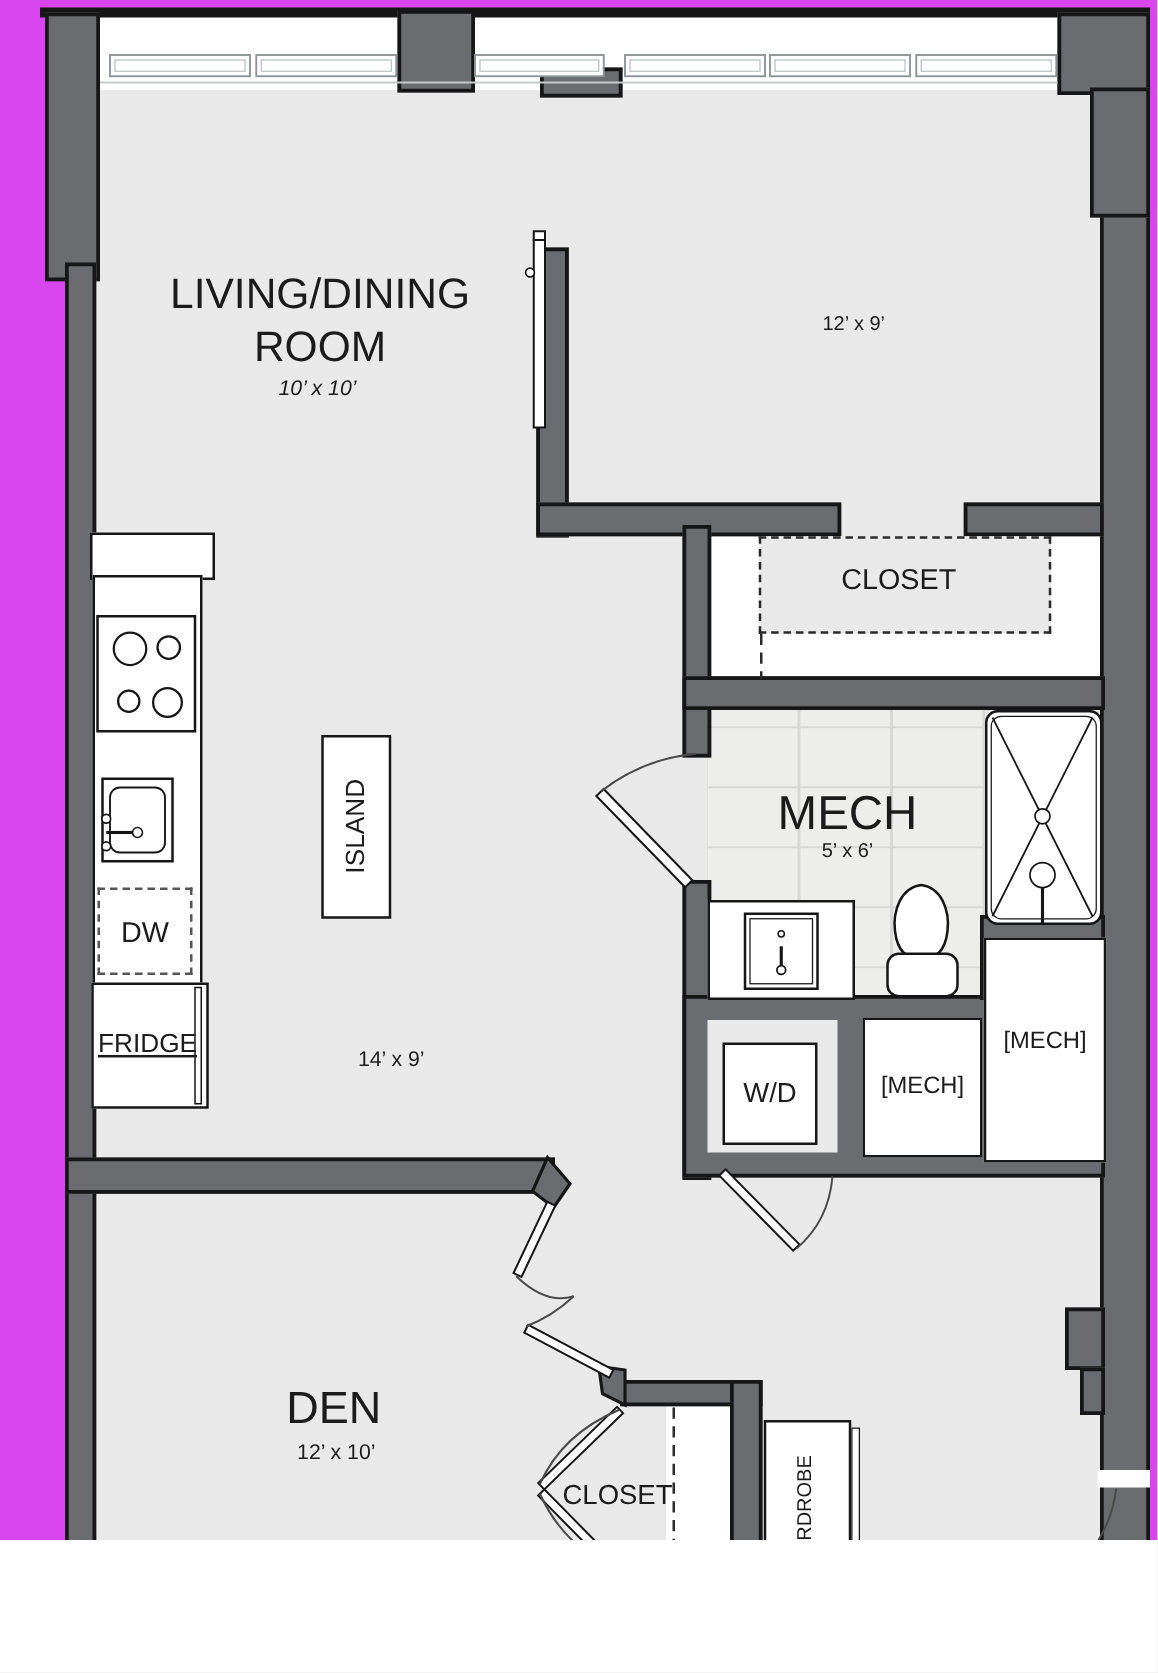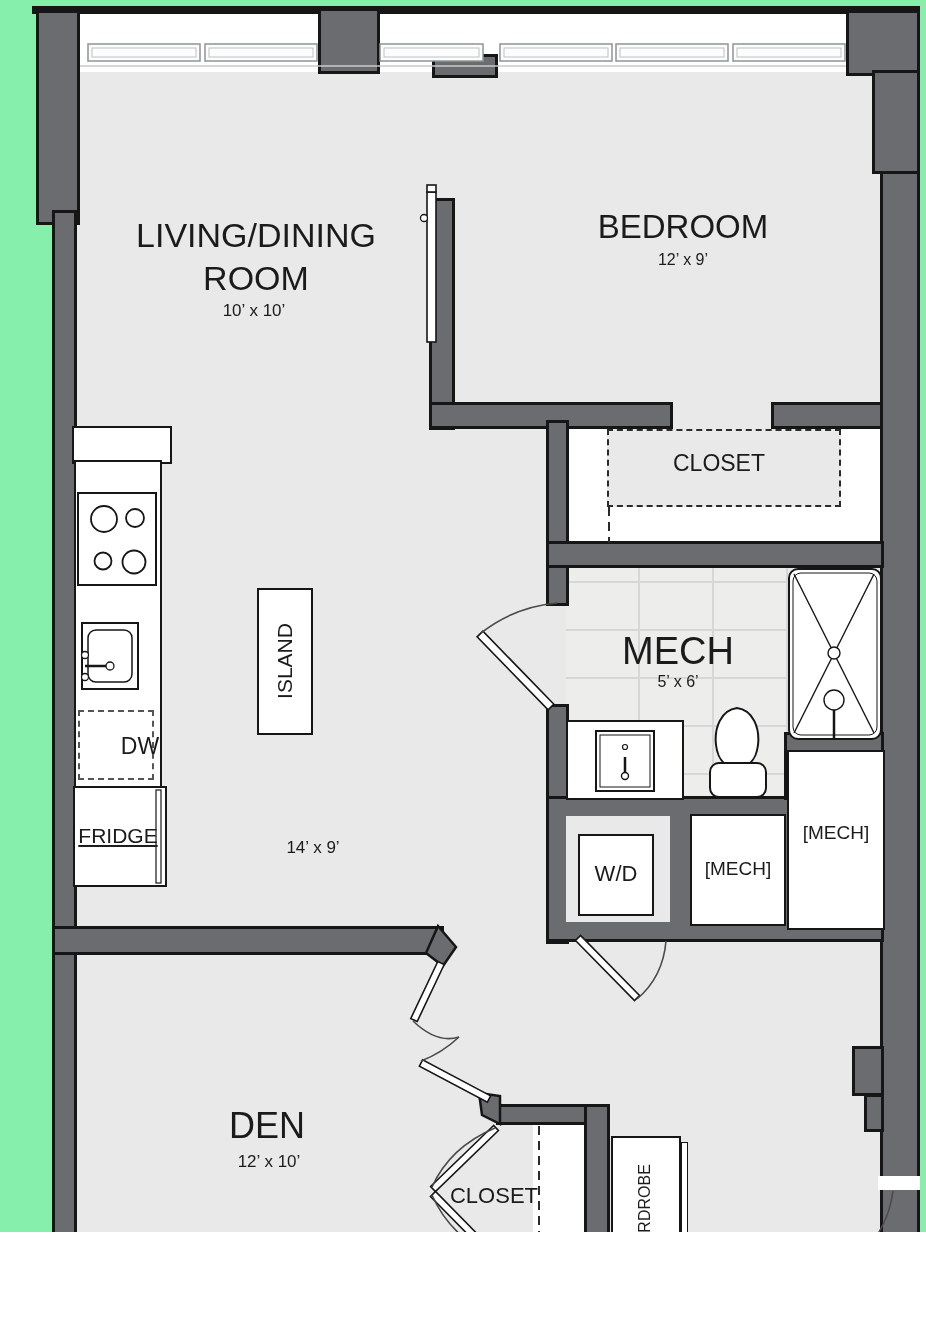--- a/index.html
+++ b/index.html
@@ -1,16 +1,16 @@
 <!DOCTYPE html>
 <html><head>
 <meta charset="utf-8">
 <style>
   html,body{margin:0;padding:0;background:#ffffff;font-family:"Liberation Sans",sans-serif;}
-  #plan{position:relative;width:926px;height:1232px;background:#86efac;overflow:hidden;}
+  #plan{position:relative;width:926px;height:1232px;background:#d946ef;overflow:hidden;}
   .abs{position:absolute;box-sizing:border-box;}
   .floor{background:#e8e9e8;}
   .wall{background:#6b6c70;border:3px solid #161616;}
   .blackbar{background:#161616;}
   .white{background:#ffffff;}
   .box{background:#ffffff;border:2px solid #161616;}
   .dashedbox{background:#e8e9e8;border:2px dashed #2a2a2a;}
   .dwbox{background:#ffffff;border:2px dashed #555;}
   .tiles{background-color:#ededec;
     background-image:linear-gradient(#d6d7d6 2px,transparent 2px),
@@ -177,39 +177,38 @@
     </g>
 
     <g stroke="#2a2a2a" stroke-width="2" stroke-dasharray="9 6">
       <line x1="609" y1="507" x2="609" y2="543"></line>
       <line x1="539" y1="1126" x2="539" y2="1302"></line>
     </g>
   </svg>
 
   <div class="lbl room" style="left:256px;top:236px;">LIVING/DINING</div>
   <div class="lbl room" style="left:256px;top:279px;text-align:center;">ROOM</div>
-  <div class="lbl dims" style="left:254px;top:311px;">10’ x 10’</div>
-
-  <div class="lbl room" style="left:683px;top:227px;font-size:33px;">BEDROOM</div>
+  <div class="lbl dims" style="left:254px;top:311px;font-style:italic;">10’ x 10’</div>
+
   <div class="lbl dims" style="left:683px;top:260px;font-size:16px;">12’ x 9’</div>
 
   <div class="lbl" style="left:719px;top:463px;font-size:23px;">CLOSET</div>
 
   <div class="lbl room" style="left:678px;top:652px;font-size:38px;">MECH</div>
   <div class="lbl dims" style="left:678px;top:682px;font-size:16px;">5’ x 6’</div>
 
   <div class="lbl dims" style="left:313px;top:848px;">14’ x 9’</div>
 
   <div class="lbl room" style="left:267px;top:1126px;font-size:36px;">DEN</div>
   <div class="lbl dims" style="left:269px;top:1162px;">12’ x 10’</div>
 
   <div class="lbl" style="left:494px;top:1196px;font-size:22px;">CLOSET</div>
 
   <div class="lbl vert" style="left:285px;top:661px;font-size:21px;">ISLAND</div>
   <div class="lbl vert" style="left:645px;top:1211px;font-size:16px;">WARDROBE</div>
 
-  <div class="lbl" style="left:116px;top:746px;font-size:23px;margin-left:24px;">DW</div>
+  <div class="lbl" style="left:116px;top:746px;font-size:23px;">DW</div>
   <div class="lbl" style="left:118px;top:836px;font-size:21px;text-decoration:underline;">FRIDGE</div>
   <div class="lbl" style="left:616px;top:874px;font-size:22px;">W/D</div>
   <div class="lbl" style="left:738px;top:869px;font-size:19px;">[MECH]</div>
   <div class="lbl" style="left:836px;top:833px;font-size:19px;">[MECH]</div>
 
 </div>
 
 </body></html>

